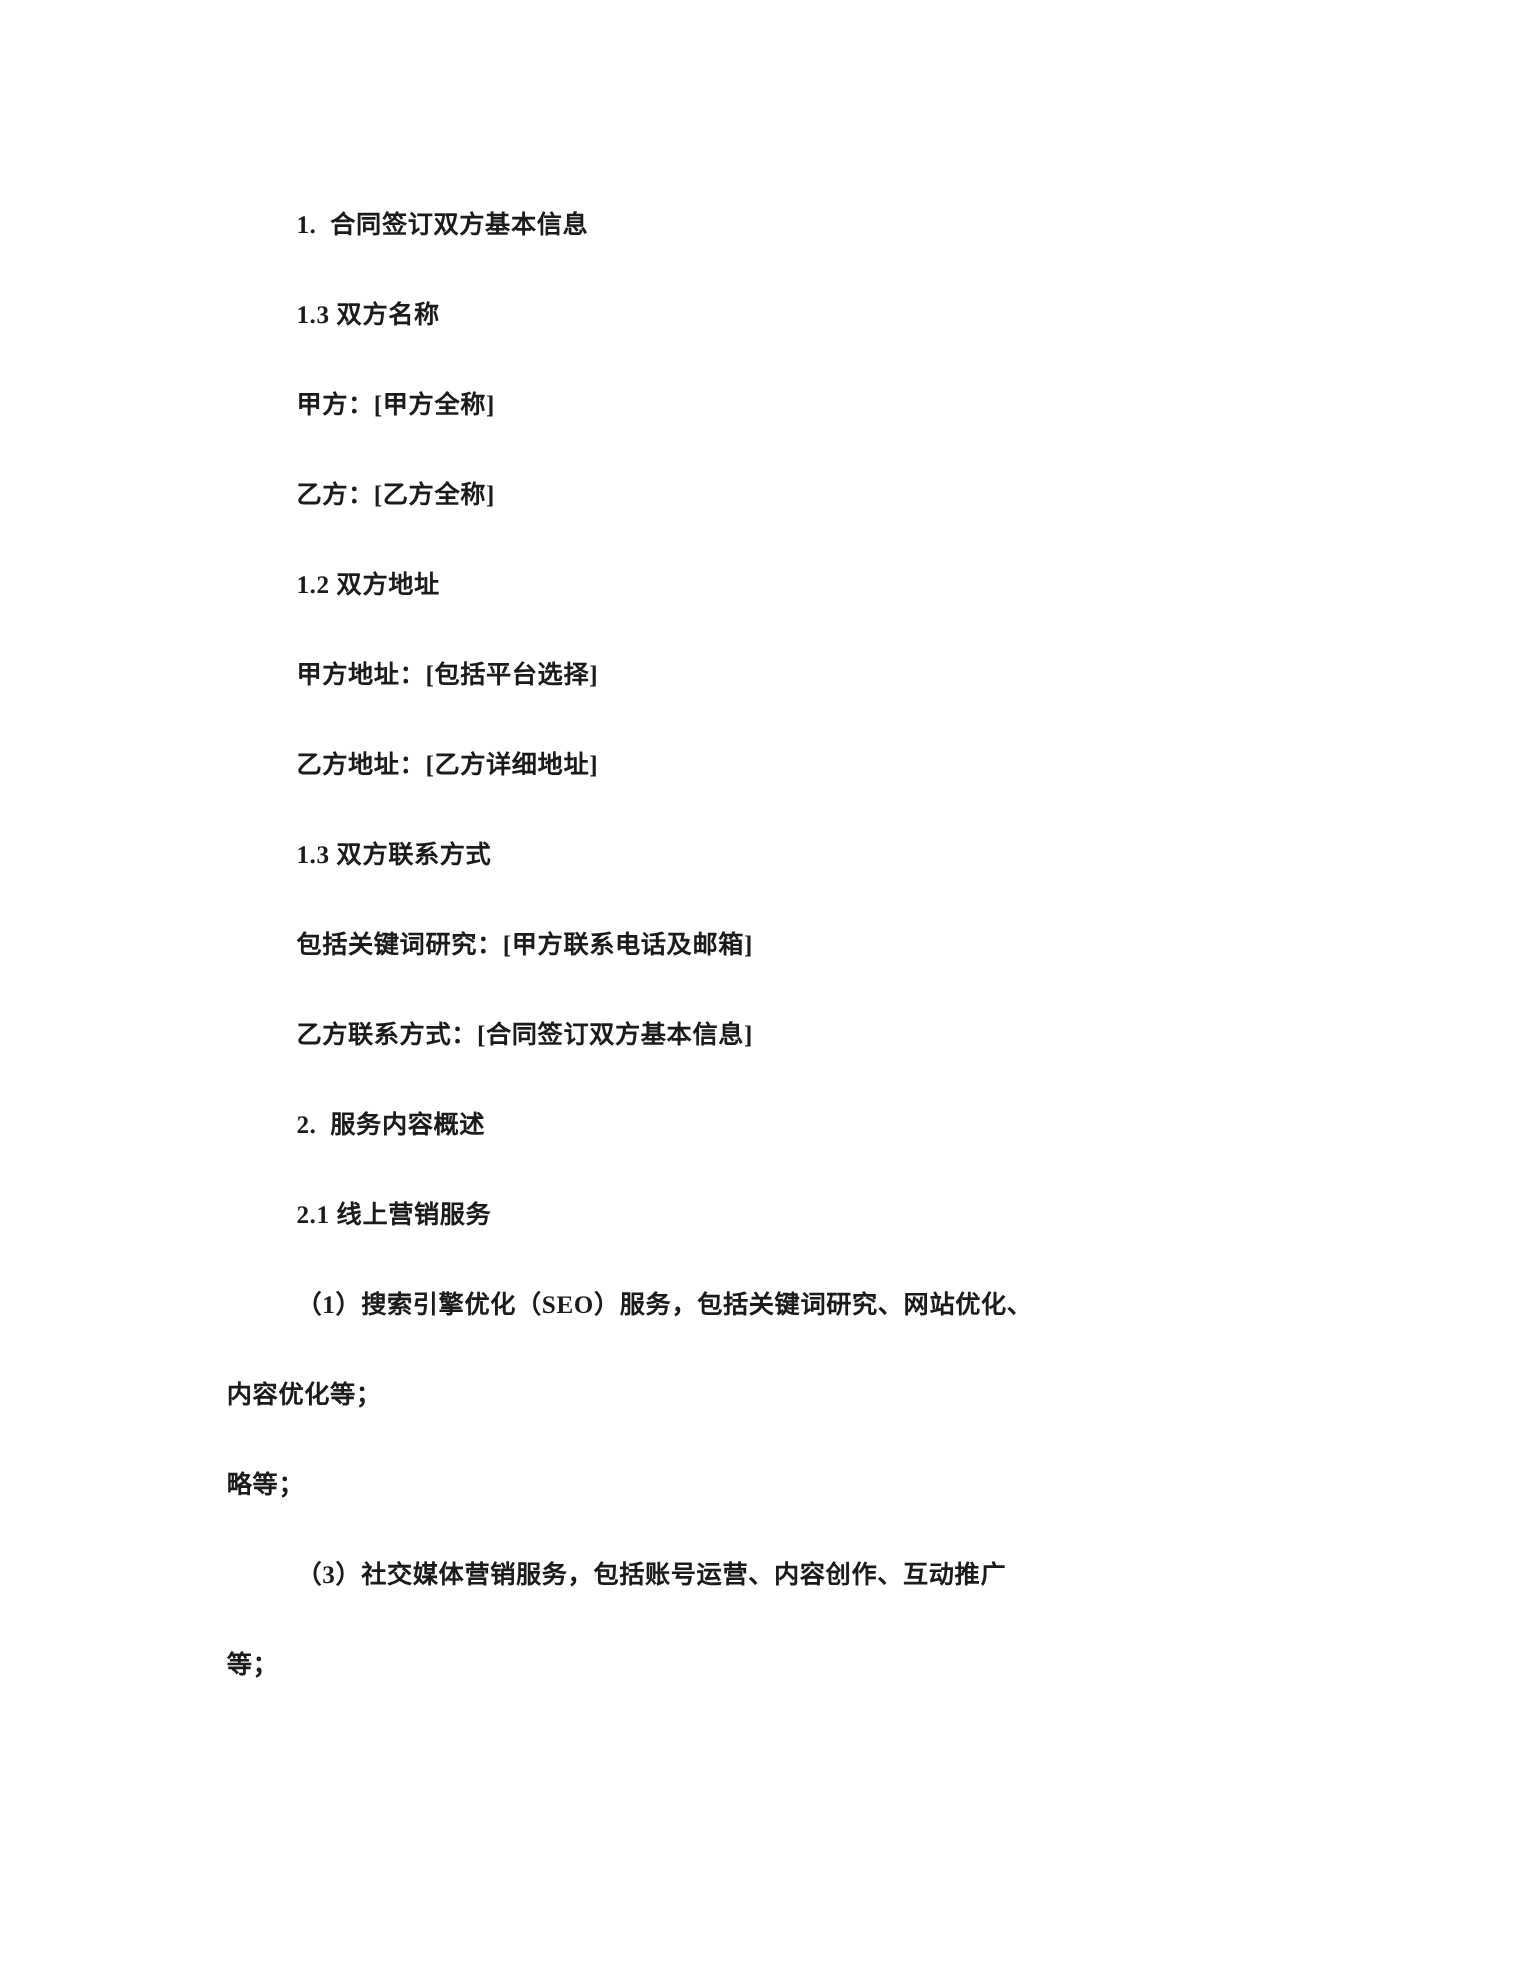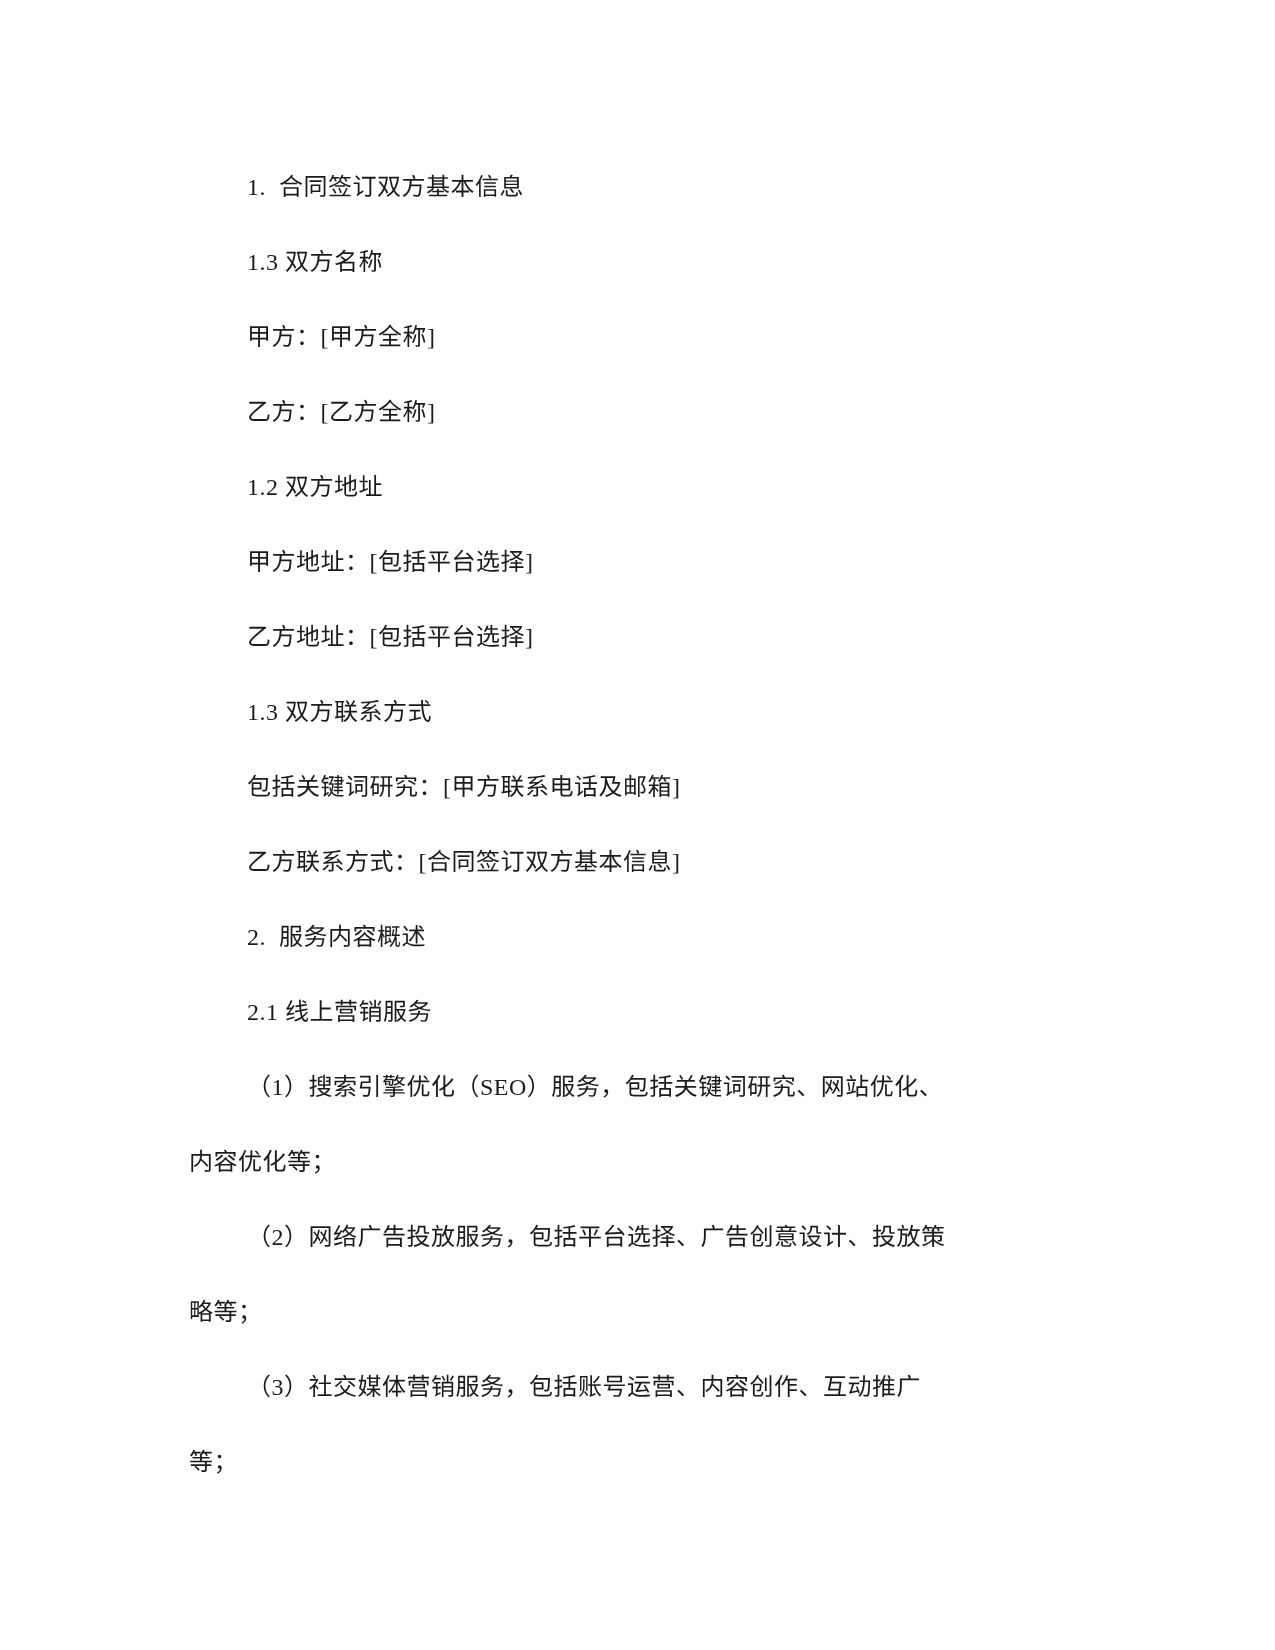--- a/index.html
+++ b/index.html
@@ -17,45 +17,44 @@
     overflow: hidden;
     box-sizing: border-box;
     padding: 150px 184px 0 189px;
     font-family: "Liberation Serif", "DejaVu Serif", serif;
     color: #1b1b1b;
   }
   .doc-line {
     display: block;
     height: 75px;
     line-height: 75px;
-    font-size: 24px;
+    font-size: 21px;
     white-space: pre;          
     letter-spacing: 0.5px;
-    font-weight: 400;
+    font-weight: 700;
     color: #1b1b1b;
   }
   .doc-line.indent {
     padding-left: 58px;        
   }
 </style>
 </head>
 <body>
 
 <div class="page">
   <div class="doc-line indent">1.  合同签订双方基本信息</div>
   <div class="doc-line indent">1.3 双方名称</div>
   <div class="doc-line indent">甲方：[甲方全称]</div>
   <div class="doc-line indent">乙方：[乙方全称]</div>
   <div class="doc-line indent">1.2 双方地址</div>
   <div class="doc-line indent">甲方地址：[包括平台选择]</div>
-  <div class="doc-line indent">乙方地址：[包括平台选择]</div>
+  <div class="doc-line indent">乙方地址：[乙方详细地址]</div>
   <div class="doc-line indent">1.3 双方联系方式</div>
   <div class="doc-line indent">包括关键词研究：[甲方联系电话及邮箱]</div>
   <div class="doc-line indent">乙方联系方式：[合同签订双方基本信息]</div>
   <div class="doc-line indent">2.  服务内容概述</div>
   <div class="doc-line indent">2.1 线上营销服务</div>
   <div class="doc-line indent">（1）搜索引擎优化（SEO）服务，包括关键词研究、网站优化、</div>
   <div class="doc-line">内容优化等；</div>
-  <div class="doc-line indent">（2）网络广告投放服务，包括平台选择、广告创意设计、投放策</div>
   <div class="doc-line">略等；</div>
   <div class="doc-line indent">（3）社交媒体营销服务，包括账号运营、内容创作、互动推广</div>
   <div class="doc-line">等；</div>
 </div>
 
 </body></html>

